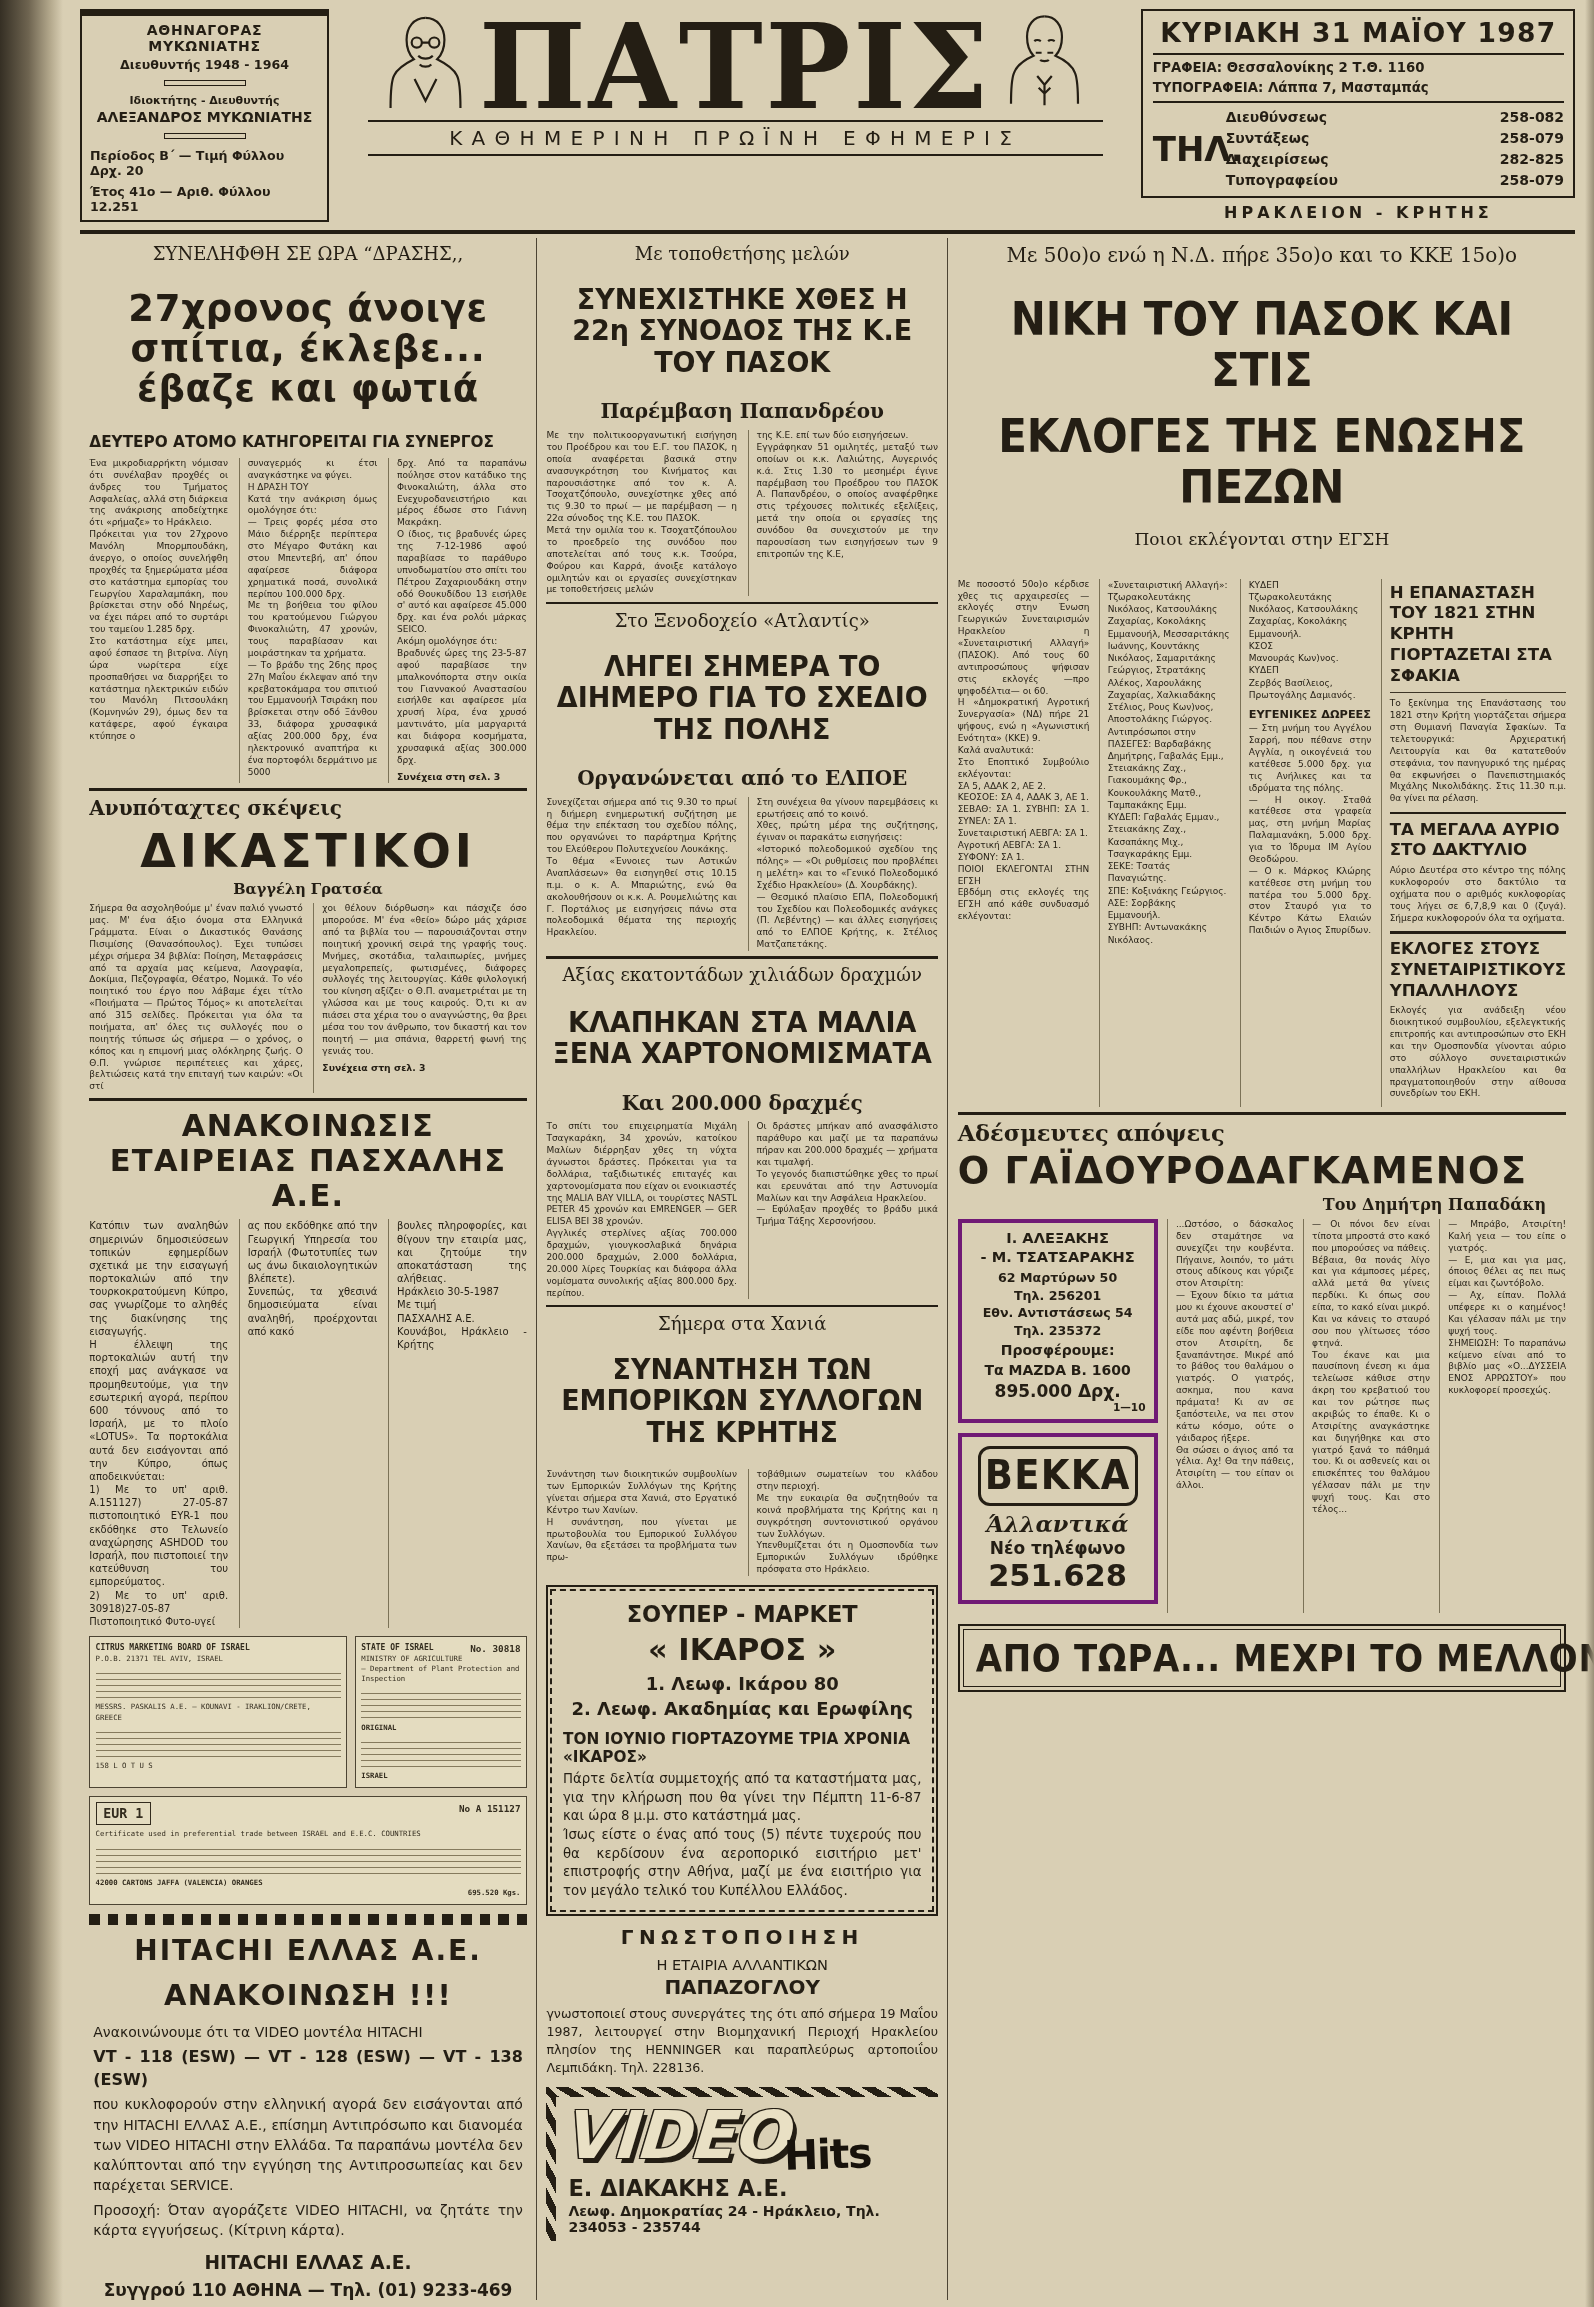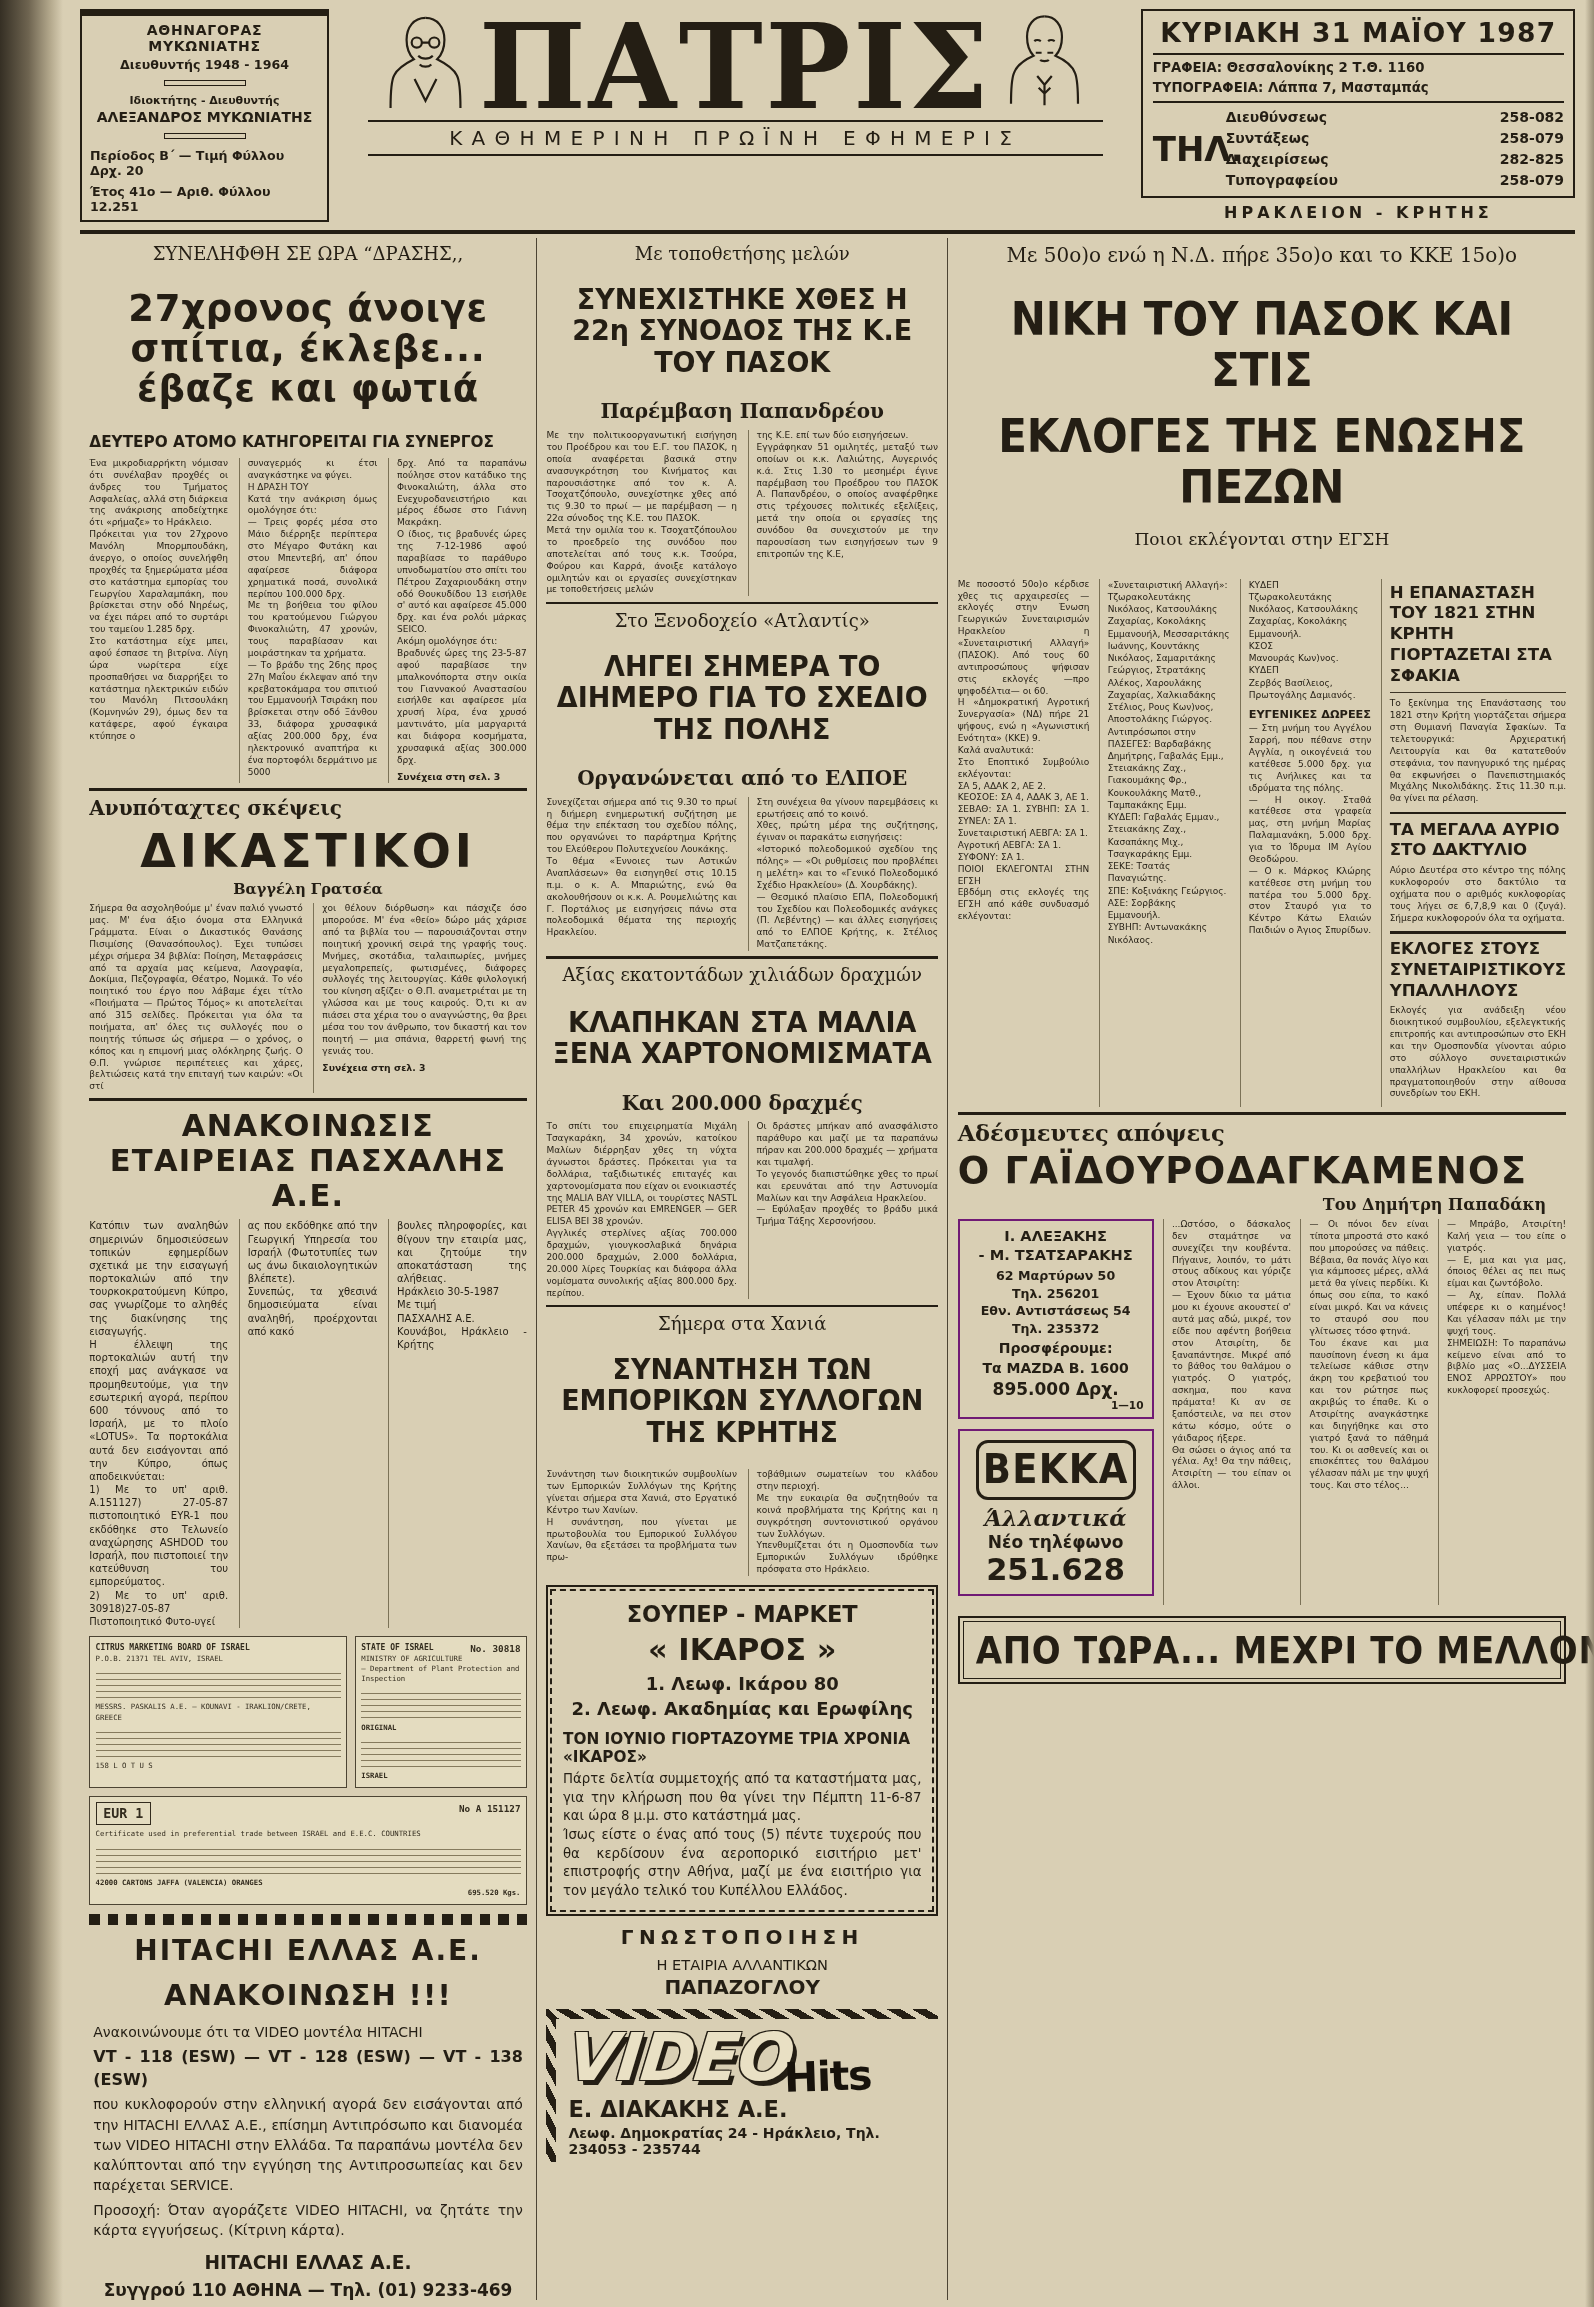--- a/index.html
+++ b/index.html
@@ -124,21 +124,21 @@
   .dorees-head{font-weight:900;font-size:11.3px;margin:6.6px 0 2.7px;}
 
   
   .gaid-kicker{font-weight:900;font-size:22.5px;font-family:"DejaVu Serif",serif;margin-top:5.3px;}
   .h-gaid{font-weight:900;font-size:37px;letter-spacing:1.3px;margin:2.7px 0;}
   .gaid-by{font-family:"DejaVu Serif",serif;font-weight:bold;font-size:16px;text-align:right;margin:1.3px 20px 5.3px 0;}
   .gaid-grid{display:grid;grid-template-columns:1.02fr 1fr 1fr 1fr;gap:9.3px;}
   .gaid-grid > div.txt{border-left:0.7px solid #7b7257;padding-left:8px;}
 
   
-  .boxad{border:2px solid #701a75;padding:6.6px 8px;text-align:center;margin-bottom:9.3px;}
+  .boxad{border:4px solid #701a75;padding:6.6px 8px;text-align:center;margin-bottom:9.3px;}
   .alex-name{font-weight:900;font-size:14.6px;line-height:1.3;}
   .alex-line{font-size:12.6px;font-weight:bold;margin-top:2.7px;}
   .alex-strong{font-weight:900;font-size:14px;margin-top:4px;}
   .alex-price{font-weight:900;font-size:17px;margin-top:2.7px;}
   .adnum{font-size:10.6px;text-align:right;font-weight:bold;}
   .viok-name{font-weight:900;font-size:20px;letter-spacing:1.3px;}
   .viok-line{font-size:12px;font-weight:bold;margin-top:2.7px;}
   .bekka-box{border:3.3px solid #241e14;border-radius:12px;padding:5.3px 4px;margin:2.7px 8px;}
   .bekka-name{font-weight:900;font-size:37px;letter-spacing:1.3px;transform:scaleY(1.1);}
   .bekka-sub{font-family:"DejaVu Serif",serif;font-style:italic;font-weight:bold;font-size:22.5px;margin-top:5.3px;}
@@ -408,20 +408,21 @@
         </div>
         <div class="ik-promo">ΤΟΝ ΙΟΥΝΙΟ ΓΙΟΡΤΑΖΟΥΜΕ ΤΡΙΑ ΧΡΟΝΙΑ «ΙΚΑΡΟΣ»</div>
         <div class="ik-body pre">Πάρτε δελτία συμμετοχής από τα καταστήματα μας, για την κλήρωση που θα γίνει την Πέμπτη 11-6-87 και ώρα 8 μ.μ. στο κατάστημά μας.
 Ίσως είστε ο ένας από τους (5) πέντε τυχερούς που θα κερδίσουν ένα αεροπορικό εισιτήριο μετ' επιστροφής στην Αθήνα, μαζί με ένα εισιτήριο για τον μεγάλο τελικό του Κυπέλλου Ελλάδος.</div>
       </div>
 
       <div class="gnosto">
         <div class="gn-title">ΓΝΩΣΤΟΠΟΙΗΣΗ</div>
         <div class="gn-sub">Η ΕΤΑΙΡΙΑ ΑΛΛΑΝΤΙΚΩΝ</div>
         <div class="gn-name">ΠΑΠΑΖΟΓΛΟΥ</div>
+        <div class="gn-body">γνωστοποιεί στους συνεργάτες της ότι από σήμερα 19 Μαΐου 1987, λειτουργεί στην Βιομηχανική Περιοχή Ηρακλείου πλησίον της HENNINGER και παραπλεύρως αρτοποιΐου Λεμπιδάκη. Τηλ. 228136.</div>
       </div>
 
       <div class="videoad">
         <span class="video-logo">VIDEO</span><span class="hits-logo">Hits</span>
         <div class="video-name">Ε. ΔΙΑΚΑΚΗΣ Α.Ε.</div>
         <div class="video-addr">Λεωφ. Δημοκρατίας 24 - Ηράκλειο,  Τηλ. 234053  -  235744</div>
       </div>
     </section>
 
     <section class="colgroup">

